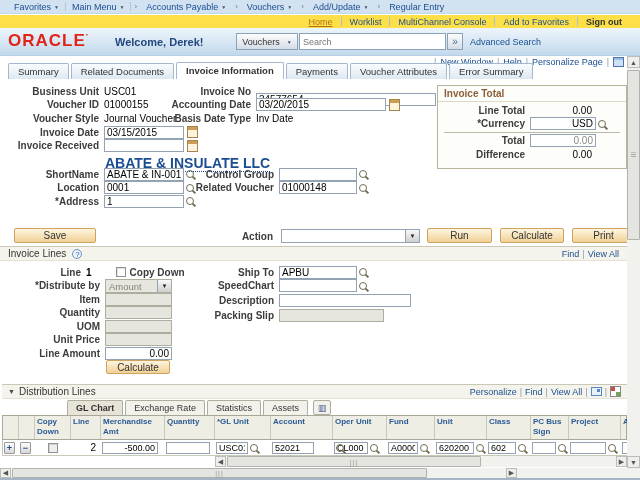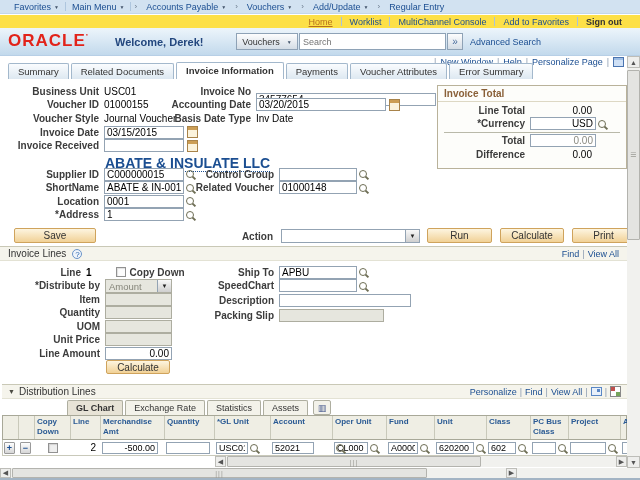--- a/index.html
+++ b/index.html
@@ -270,25 +270,20 @@
       </div>
     <div class="frow">
         <span class="lbl" style="width:92px;">Difference</span>
         <span class="val num" style="width:62px;text-align:right;">0.00</span>
       </div>
   </div>
 
   <span class="suppname">ABATE &amp; INSULATE LLC</span>
   <div style="position:absolute;left:8px;top:168px;width:225px;">
     <div class="frow">
-        <span class="lbl" style="width:96px;">Supplier ID</span>
-        <input class="inp" style="width: 80px;" value="C000000015">
-        <span class="mag"></span>
-      </div>
-    <div class="frow">
         <span class="lbl" style="width:96px;">ShortName</span>
         <input class="inp" style="width: 80px;" value="ABATE &amp; IN-001">
         <span class="mag"></span>
       </div>
     <div class="frow">
         <span class="lbl" style="width:96px;">Location</span>
         <input class="inp" style="width: 80px;" value="0001">
         <span class="mag"></span>
       </div>
     <div class="frow">
@@ -419,21 +414,21 @@
       <span class="th" style="width:36px;">Copy Down</span>
       <span class="th" style="width:30px;">Line</span>
       <span class="th" style="width:64px;">Merchandise Amt</span>
       <span class="th" style="width:50px;">Quantity</span>
       <span class="th" style="width:56px;">*GL Unit</span>
       <span class="th" style="width:62px;">Account</span>
       <span class="th" style="width:54px;">Oper Unit</span>
       <span class="th" style="width:48px;">Fund</span>
       <span class="th" style="width:52px;">Unit</span>
       <span class="th" style="width:44px;">Class</span>
-      <span class="th" style="width:38px;">PC Bus Class</span>
+      <span class="th" style="width:38px;">PC Bus Sign</span>
       <span class="th" style="width:52px;">Project</span>
       <span class="th" style="width:60px;">Activity</span>
     </div>
     <div class="grow">
       <span class="td" style="width:16px;">
           <span class="sqbtn">+</span>
         </span>
       <span class="td" style="width:16px;">
           <span class="sqbtn">−</span>
         </span>

